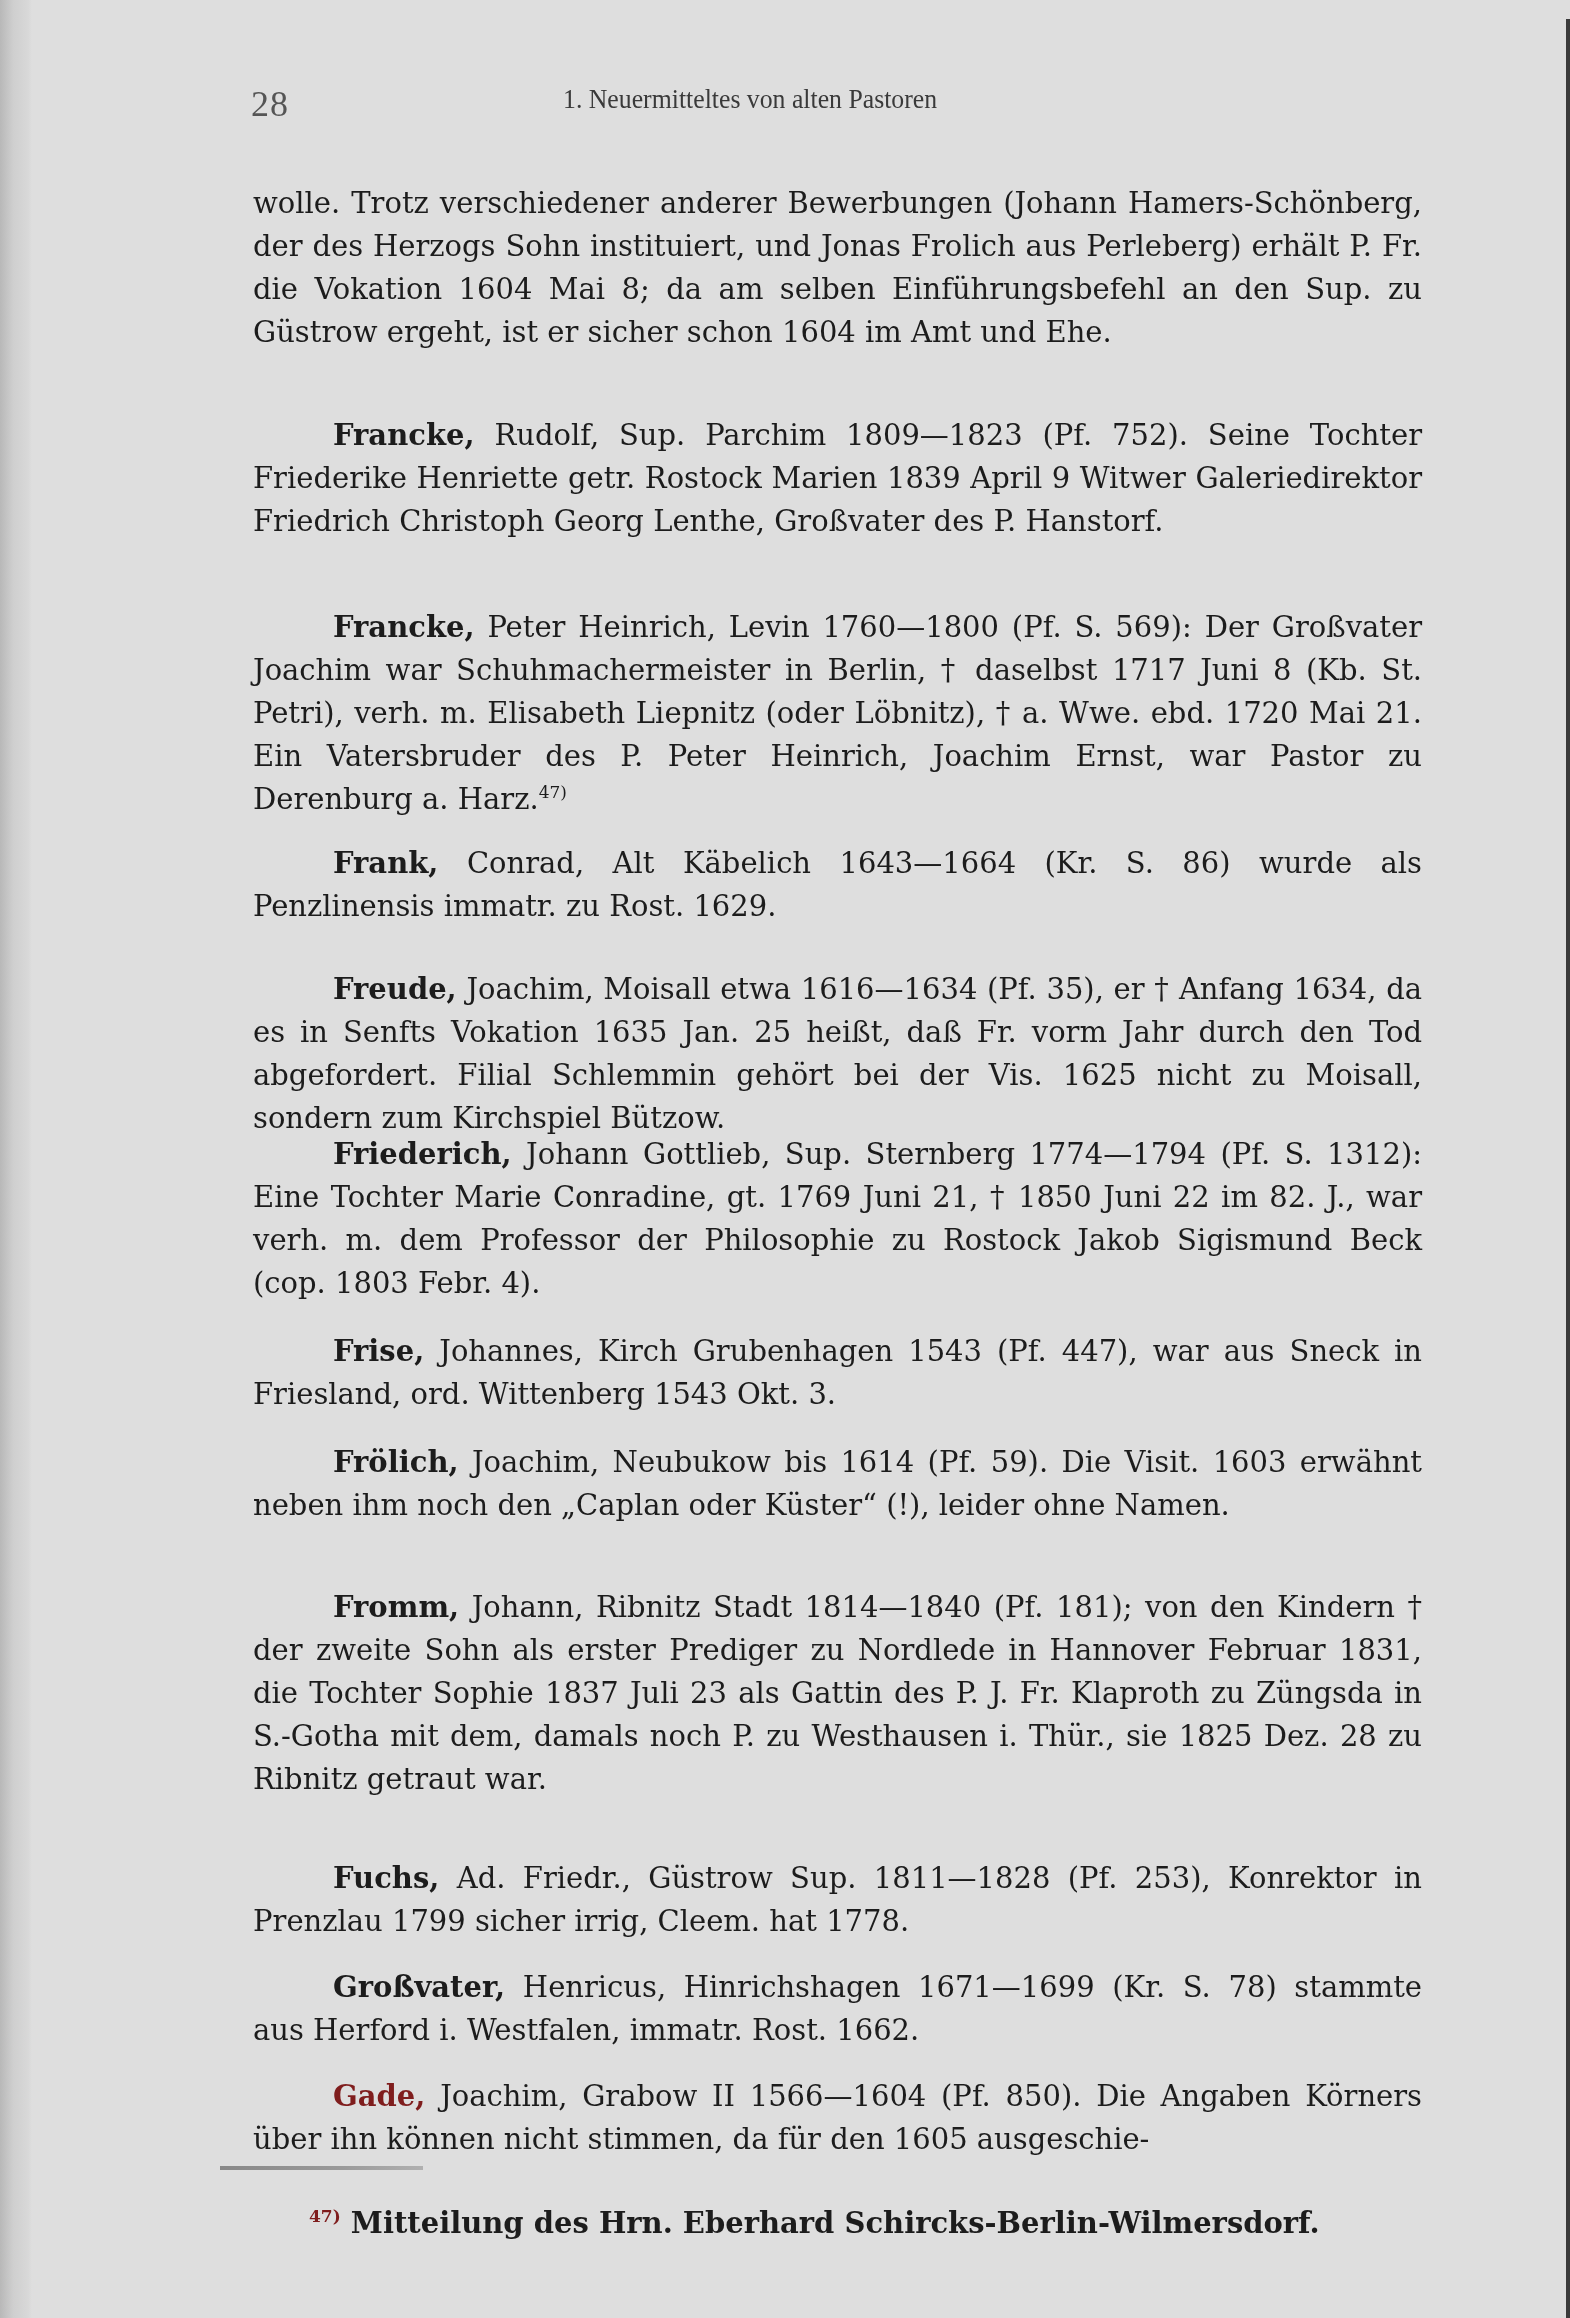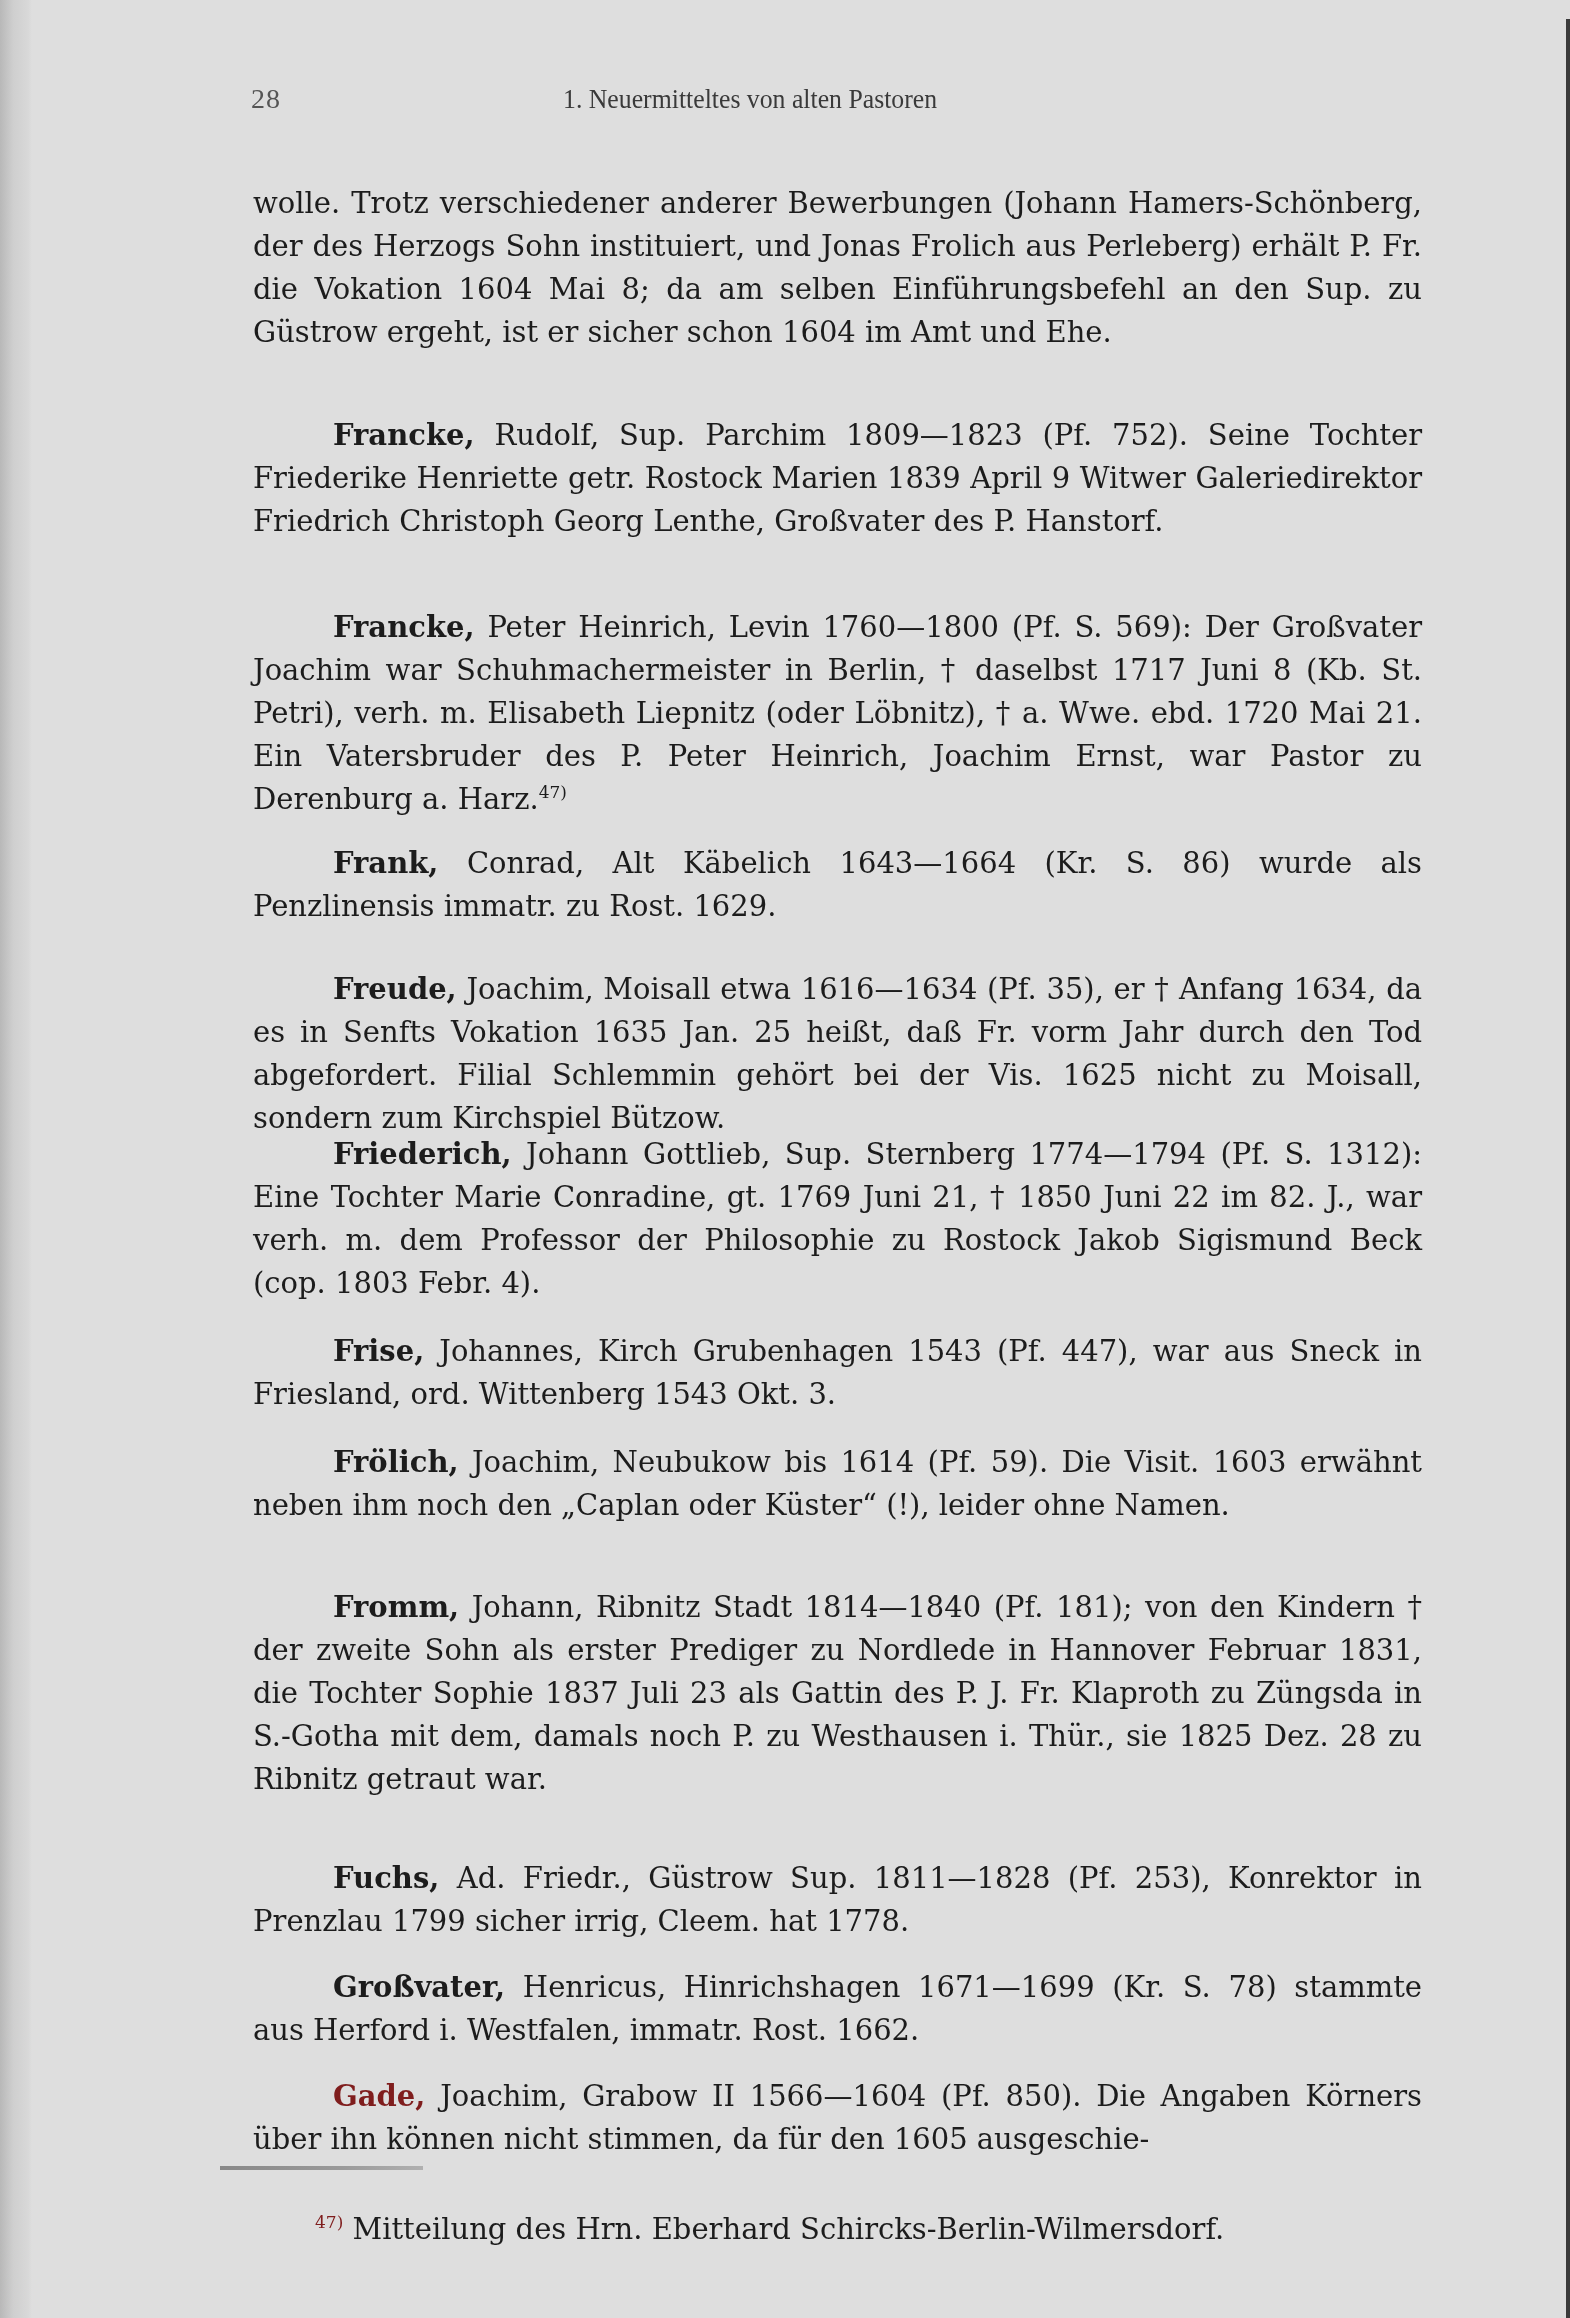--- a/index.html
+++ b/index.html
@@ -18,21 +18,21 @@
   .left-edge {
     position: absolute; left: 0; top: 0; width: 32px; height: 2319px;
     background: linear-gradient(to right, #b8b8b8 0px, #cfcfcf 13.2px, #d8d8d8 28px, #dedede 32px);
   }
   .right-edge {
     position: absolute; right: 0; top: 19px; width: 4.7px; height: 2300px;
     background: #3a3a3a;
   }
   .page-number {
     position: absolute; left: 251px; top: 83px;
-    font-size: 28px; color: #555; letter-spacing: 0.9px;
+    font-size: 36px; color: #555; letter-spacing: 0.9px;
     font-family: "Liberation Serif", serif;
   }
   .running-head {
     position: absolute; left: 563px; top: 83px;
     font-size: 28px; color: #3a3a3a;
     font-family: "Liberation Serif", serif;
     transform: scaleX(0.92); transform-origin: left;
   }
   .text-block {
     position: absolute; left: 241px; width: 1169px;
@@ -44,21 +44,21 @@
   .indent { text-indent: 80px; }
   .headword { font-weight: bold; }
   .faded { color: #7f1d1d; }
   .fnmark { font-size: 17px; vertical-align: super; line-height: 0; }
   .footnote-rule {
     position: absolute; left: 220px; top: 2166px; width: 203px; height: 3.8px;
     background: linear-gradient(to right, #888 0%, #9a9a9a 60%, #b0b0b0 100%);
   }
   .footnote {
     position: absolute; left: 301px; top: 2194px; width: 1117px;
-    font-size: 29px; line-height: 43px; margin: 14px;
+    font-size: 29px; line-height: 43px; margin: 8px; font-weight: bold;
   }
 </style>
 </head>
 <body>
 
 <div class="left-edge"></div>
 <div class="right-edge"></div>
 
 <div class="page-number">28</div>
 <div class="running-head">1. Neuermitteltes von alten Pastoren</div>

